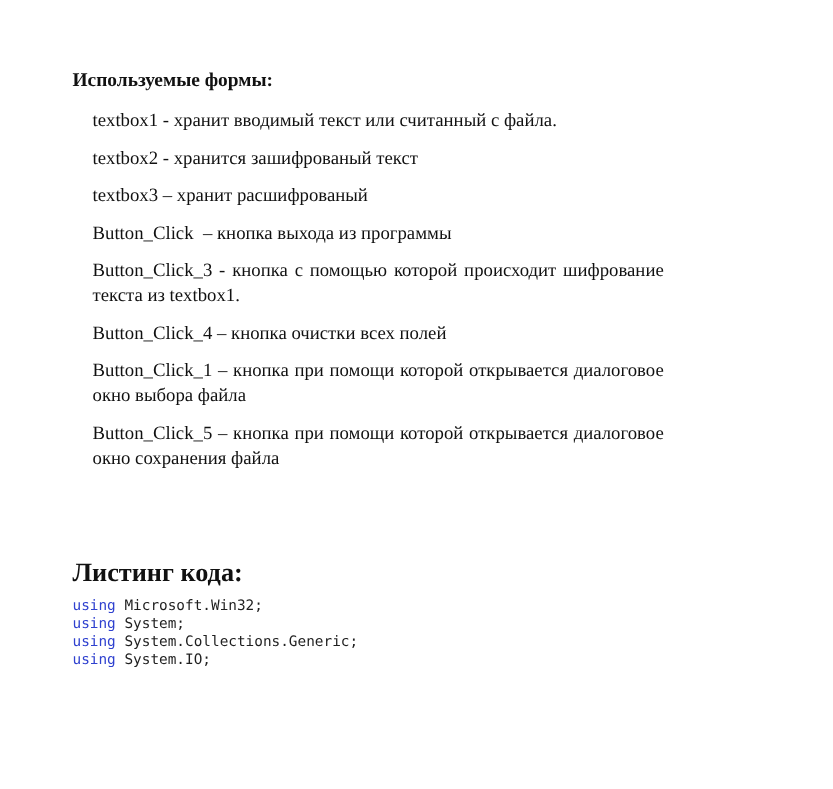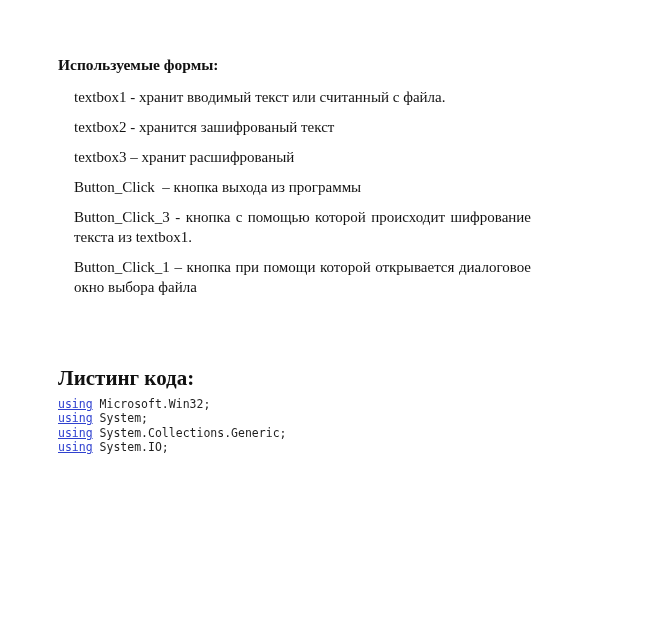--- a/index.html
+++ b/index.html
@@ -44,36 +44,37 @@
   }
   .code-line {
     font-family: "DejaVu Sans Mono", "Liberation Mono", monospace;
     font-size: 11.5px;
     line-height: 14.4px;
     white-space: pre;
     color: var(--code-text, #1f1f1f);
   }
   .code-keyword {
     color: var(--keyword, #2f41cf);
-    text-decoration: underline;
   }
 </style>
 </head>
 <body>
 
 <div class="page">
 
   <h1 class="section-heading">Используемые формы:</h1>
 
   <p class="para">textbox1 - хранит вводимый текст или считанный с файла.</p>
   <p class="para">textbox2 - хранится зашифрованый текст</p>
   <p class="para">textbox3 – хранит расшифрованый</p>
   <p class="para">Button_Click&nbsp; – кнопка выхода из программы</p>
   <p class="para">Button_Click_3 - кнопка с помощью которой происходит шифрование текста из textbox1.</p>
+  <p class="para">Button_Click_4 – кнопка очистки всех полей</p>
   <p class="para">Button_Click_1 – кнопка при помощи которой открывается диалоговое окно выбора файла</p>
+  <p class="para">Button_Click_5 – кнопка при помощи которой открывается диалоговое окно сохранения файла</p>
 
   <h1 class="listing-heading">Листинг кода:</h1>
 
   <div class="code-block">
     <div class="code-line"><span class="code-keyword">using</span><span> Microsoft.Win32;</span></div>
     <div class="code-line"><span class="code-keyword">using</span><span> System;</span></div>
     <div class="code-line"><span class="code-keyword">using</span><span> System.Collections.Generic;</span></div>
     <div class="code-line"><span class="code-keyword">using</span><span> System.IO;</span></div>
   </div>
 

